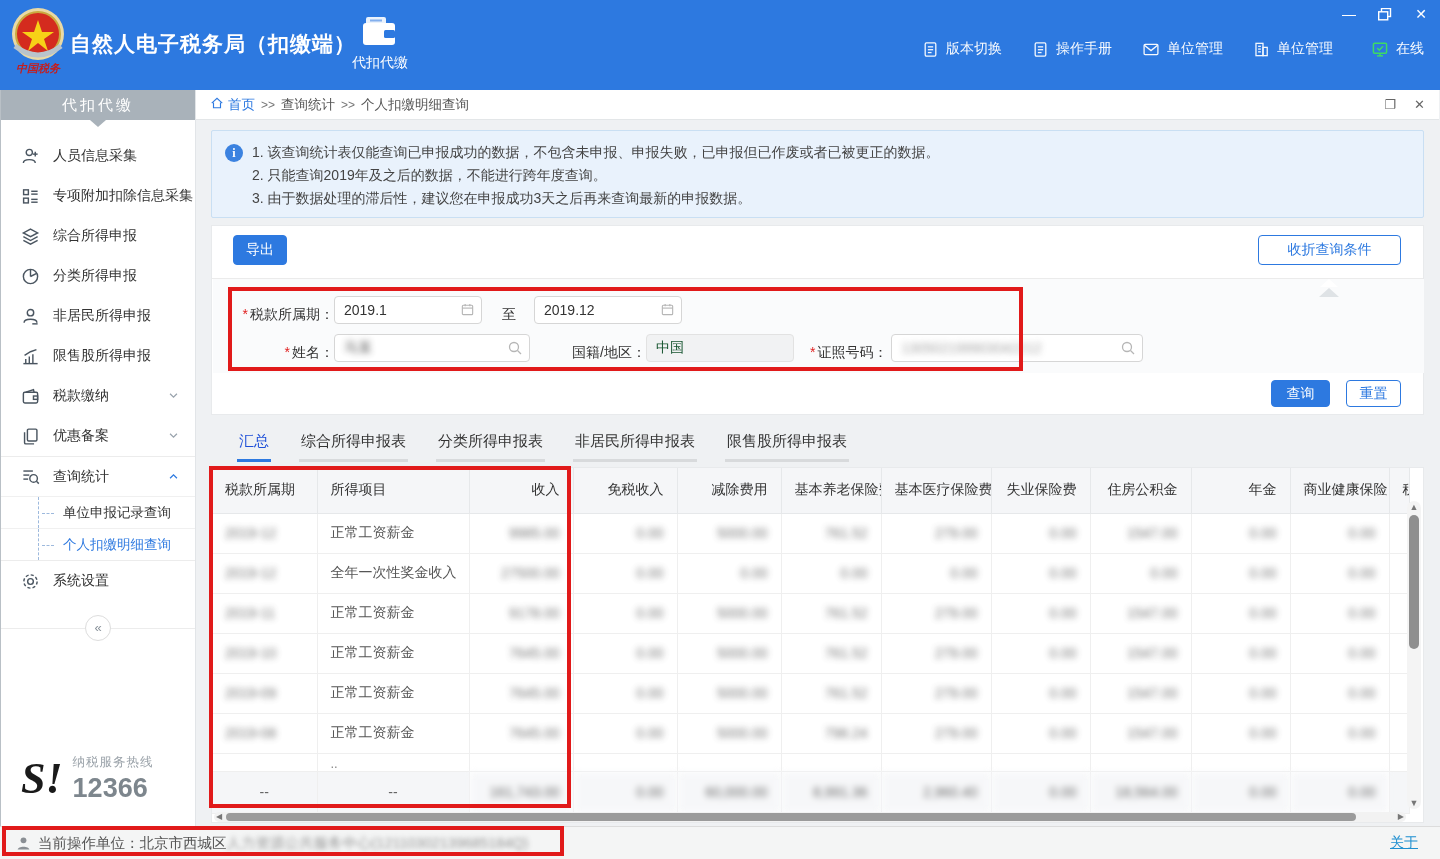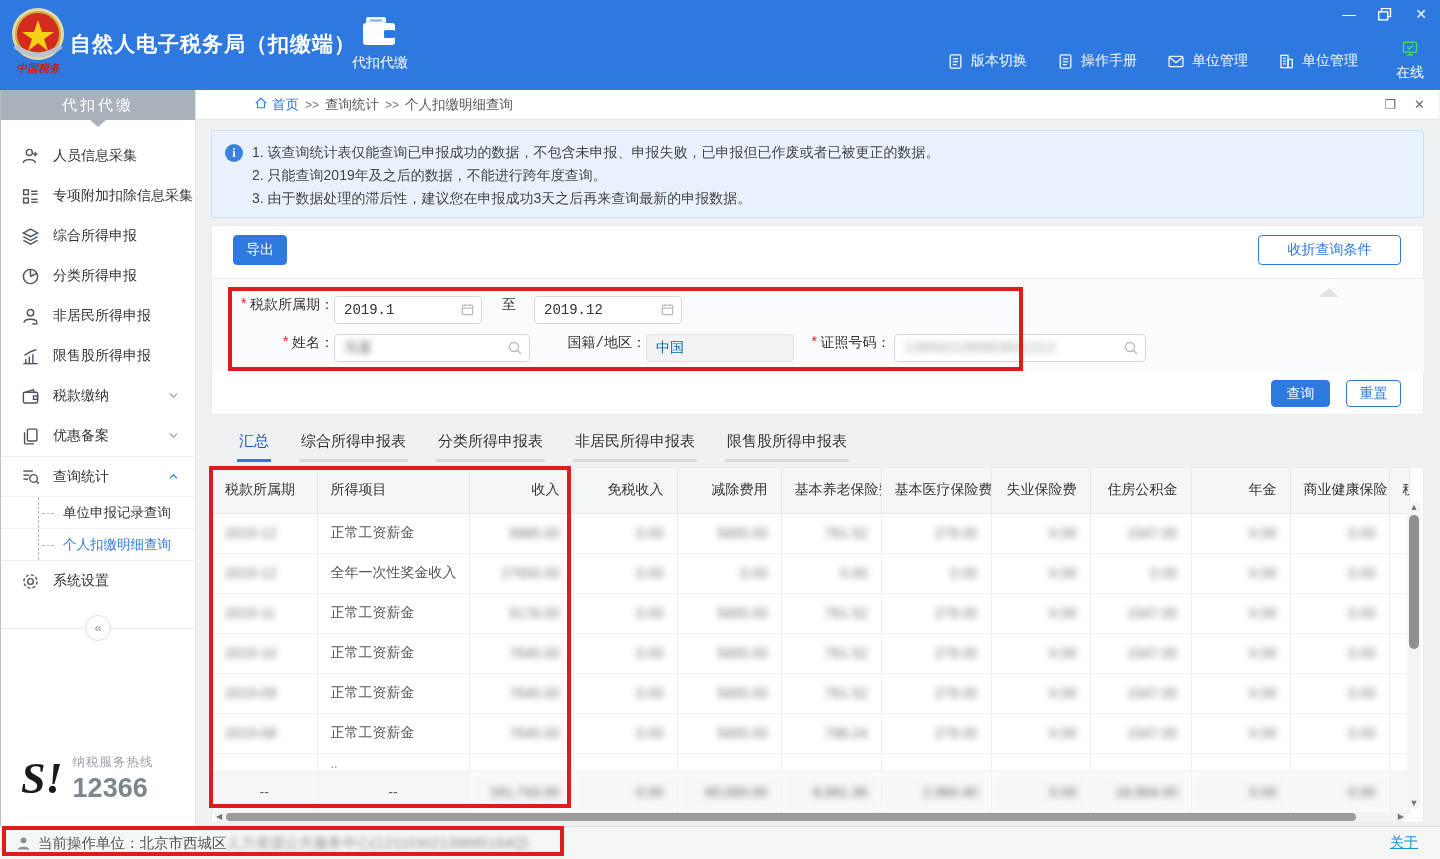--- a/index.html
+++ b/index.html
@@ -36,21 +36,21 @@
   .collapse-row { margin-top:14px; display:flex; align-items:center; }
   .collapse-row .line { flex:1; border-top:1px solid #ececec; }
   .collapse-btn { width:26px; height:26px; border:1px solid #ddd; border-radius:50%; color:#8a939b; font-size:13px; line-height:24px; text-align:center; cursor:pointer; background:#fff; }
   .hotline { position:absolute; left:20px; bottom:22px; display:flex; align-items:center; gap:10px; }
   .hotline .s-mark { font-size:44px; font-weight:bold; color:#1a1a1a; font-style:italic; line-height:40px; font-family:"Liberation Serif", serif; }
   .hotline .ht-label { color:#9aa2a9; font-size:12.5px; letter-spacing:1px; }
   .hotline .ht-number { color:#7d868d; font-size:27px; font-weight:bold; margin-top:2px; }
 
   
   .content-tabbar { position:absolute; left:196px; top:90px; width:1243px; height:30px; background:#fff; border-bottom:1px solid #e3e6e8; display:flex; align-items:center; }
-  .breadcrumb { display:flex; align-items:center; gap:6px; padding-left:14px; font-size:13.5px; color:#555;margin-left:44px; }
+  .breadcrumb { display:flex; align-items:center; gap:6px; padding-left:14px; font-size:13.5px; color:#555; }
   .breadcrumb .home { color:#2d79e0; display:flex; align-items:center; gap:4px; cursor:pointer; }
   .breadcrumb .sep { color:#777; font-size:12px; }
   .ct-controls { margin-left:auto; display:flex; gap:18px; padding-right:14px; color:#666; }
   .ct-controls span { cursor:pointer; font-size:13px; }
 
   
   .main { position:absolute; left:196px; top:120px; width:1244px; height:706px; background:#eff1f3; }
 
   .notice { position:absolute; left:15px; top:10px; width:1213px; height:88px; background:#e9f2fc; border:1px solid #c9dff3; border-radius:2px; padding:10px 14px 0 40px; font-size:14px; color:#444; line-height:23px; }
   .notice .info-ic { position:absolute; left:13px; top:13px; width:18px; height:18px; background:#3b82e0; color:#fff; border-radius:50%; text-align:center; line-height:18px; font-size:12px; font-weight:bold; font-family:"Liberation Serif", serif; }
@@ -59,25 +59,25 @@
   .btn { display:inline-flex; align-items:center; justify-content:center; border-radius:4px; font-size:14px; cursor:pointer; }
   .btn-primary { background:#2d79e0; color:#fff; border:1px solid #2d79e0; }
   .btn-outline { background:#fff; color:#2d79e0; border:1px solid #2d79e0; }
   .export-btn { position:absolute; left:21px; top:9px; width:54px; height:30px; }
   .collapse-filters-btn { position:absolute; left:1046px; top:9px; width:143px; height:30px; }
   .panel-divider { position:absolute; left:0; top:52px; width:100%; border-top:1px solid #ebebeb; }
   .filter-area { position:absolute; left:1px; top:53px; width:1211px; height:94px; background:#fafbfc; }
   .caret-up { position:absolute; left:1108px; top:44px; width:0; height:0; border:9px solid transparent; border-bottom:8px solid #fff; z-index:3; }
   .caret-up:before { content:""; position:absolute; left:-10px; top:-1px; border:10px solid transparent; border-bottom:9px solid #dfe3e6; z-index:-1; }
 
-  .frm-row { position:absolute; display:flex; align-items:flex-start; font-size:14px;font-family:Liberation Mono, monospace; }
+  .frm-row { position:absolute; display:flex; align-items:flex-end; font-size:14px; }
   .frm-label { color:#333; text-align:right; white-space:nowrap; }
   .req { color:#e02020; margin-right:2px; }
   .inp { position:relative; background:#fff; border:1px solid #d6d6d6; border-radius:4px; height:28px; display:flex; align-items:center; padding:0 26px 0 9px; font-size:14px; color:#333; }
-  .inp.disabled { background:#f1f2f3; border-color:#e2e2e2; color:#0369a1; }
+  .inp.disabled { background:#f1f2f3; border-color:#e2e2e2; color:#14532d; }
   .inp .r-ic { position:absolute; right:6px; top:5px; color:#b6b6b6; }
   .blur { filter:blur(3px); opacity:.8; }
   .blur2 { filter:blur(2.6px); opacity:.75; }
 
   .query-btn { position:absolute; left:1059px; top:154px; width:59px; height:27px; }
   .reset-btn { position:absolute; left:1134px; top:154px; width:55px; height:27px;font-family:Liberation Serif, serif; }
 
   
   .result-tabs { position:absolute; left:15px; top:308px; height:34px; display:flex; gap:28px; padding-left:26px; font-size:15px; }
   .r-tab { padding:4px 2px 8px; color:#333; cursor:pointer; border-bottom:3px solid #d8dadc; }
@@ -176,21 +176,21 @@
           <svg width="17" height="17" viewBox="0 0 16 16" fill="none" stroke="#fff" stroke-width="1.2">
             <rect x="2.8" y="2.2" width="6.6" height="11.6"></rect>
             <rect x="9.4" y="6" width="4" height="7.8"></rect>
             <line x1="4.8" y1="5" x2="7.4" y2="5"></line>
             <line x1="4.8" y1="7.6" x2="7.4" y2="7.6"></line>
             <line x1="4.8" y1="10.2" x2="7.4" y2="10.2"></line>
           </svg>
         </span>
         <span>单位管理</span>
       </span>
-      <span class="tm-item" style="margin-left:8px;flex-direction:column;">
+      <span class="tm-item" style="margin-left:8px;">
         <span>
           <svg width="18" height="17" viewBox="0 0 16 16" fill="none" stroke="#3ee05e" stroke-width="1.4">
             <rect x="1.8" y="2.2" width="12.4" height="9.4" rx="1.2"></rect>
             <path d="M5.4 6.6 L7.3 8.6 L10.8 4.9"></path>
             <line x1="8" y1="11.6" x2="8" y2="14"></line>
             <line x1="5.2" y1="14" x2="10.8" y2="14"></line>
           </svg>
         </span>
         <span>在线</span>
       </span>

